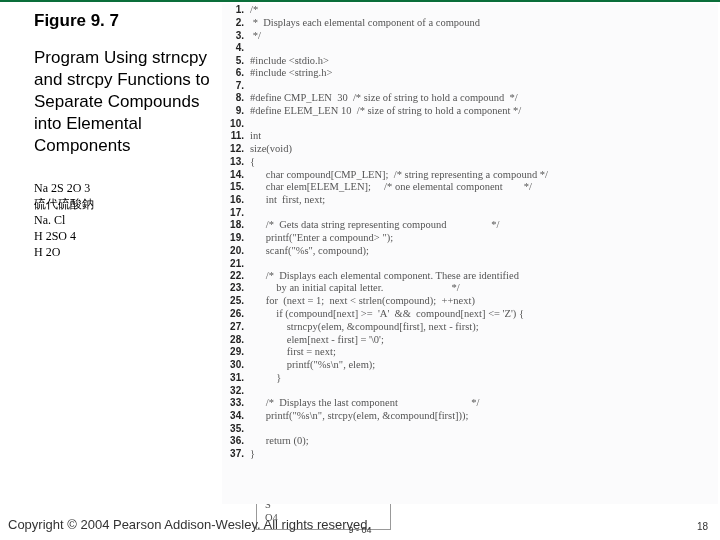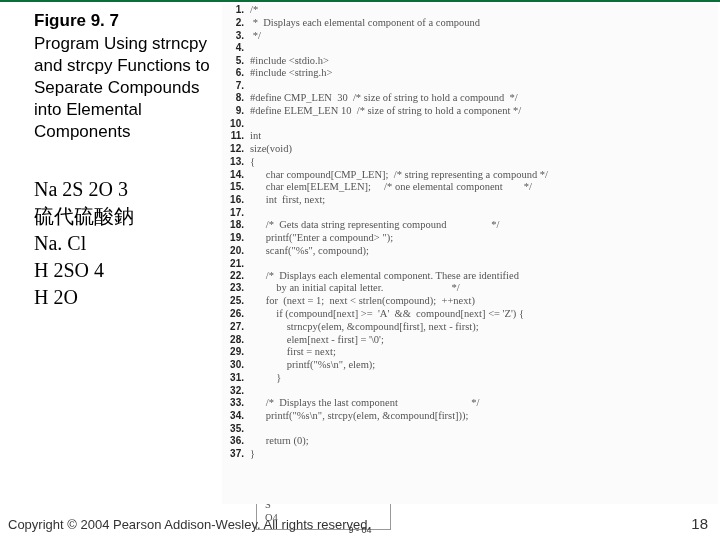--- a/index.html
+++ b/index.html
@@ -1,23 +1,23 @@
 <!DOCTYPE html>
 <html><head>
 <meta charset="utf-8">
 <style>
 *{margin:0;padding:0;box-sizing:border-box}
 body{width:720px;height:540px;background:#fff;font-family:Arial,sans-serif;position:relative;overflow:hidden}
 .top-line{position:absolute;top:0;left:0;right:0;height:2px;background:#0a6e3a}
 .main{position:absolute;top:10px;left:34px;width:190px}
 .fig-title{font-weight:bold;font-size:17px;line-height:1.3}
-.fig-desc{font-size:17px;line-height:1.3;margin-top:1px}
-.chem-list{margin-top:32px;font-family:"Times New Roman",serif;font-size:20px;line-height:1.35}
+.fig-desc{font-size:17px;line-height:1.3;margin-top:15px}
+.chem-list{margin-top:22px;font-family:"Times New Roman",serif;font-size:12px;line-height:1.35}
 .copyright{position:absolute;bottom:8px;left:8px;font-size:13px;color:#333}
-.page-num{position:absolute;bottom:8px;right:12px;font-size:15px;color:#333}
+.page-num{position:absolute;bottom:8px;right:12px;font-size:10px;color:#333}
 .page-mid{position:absolute;bottom:4px;left:50%;transform:translateX(-50%);font-size:9px;color:#333;text-align:right;line-height:1.1}
 .code-area{position:absolute;top:4px;left:222px;width:496px;height:500px;font-family:"Times New Roman",serif;font-size:10.5px;color:#555;line-height:1.22}
 .code-bg{position:absolute;top:0;left:0;right:0;bottom:0;background:#fbfbfc}
 .code-line{display:flex;position:relative}
 .lnum{width:28px;text-align:right;font-weight:bold;color:#222;padding-right:6px;font-family:Arial,sans-serif;font-size:10px}
 .lcode{white-space:pre;color:#555}
 .output-box{margin-top:8px;padding:4px 8px;border:1px solid #999;display:inline-block;margin-left:34px;color:#555;font-family:"Times New Roman",serif}
 </style>
 </head>
 <body>

